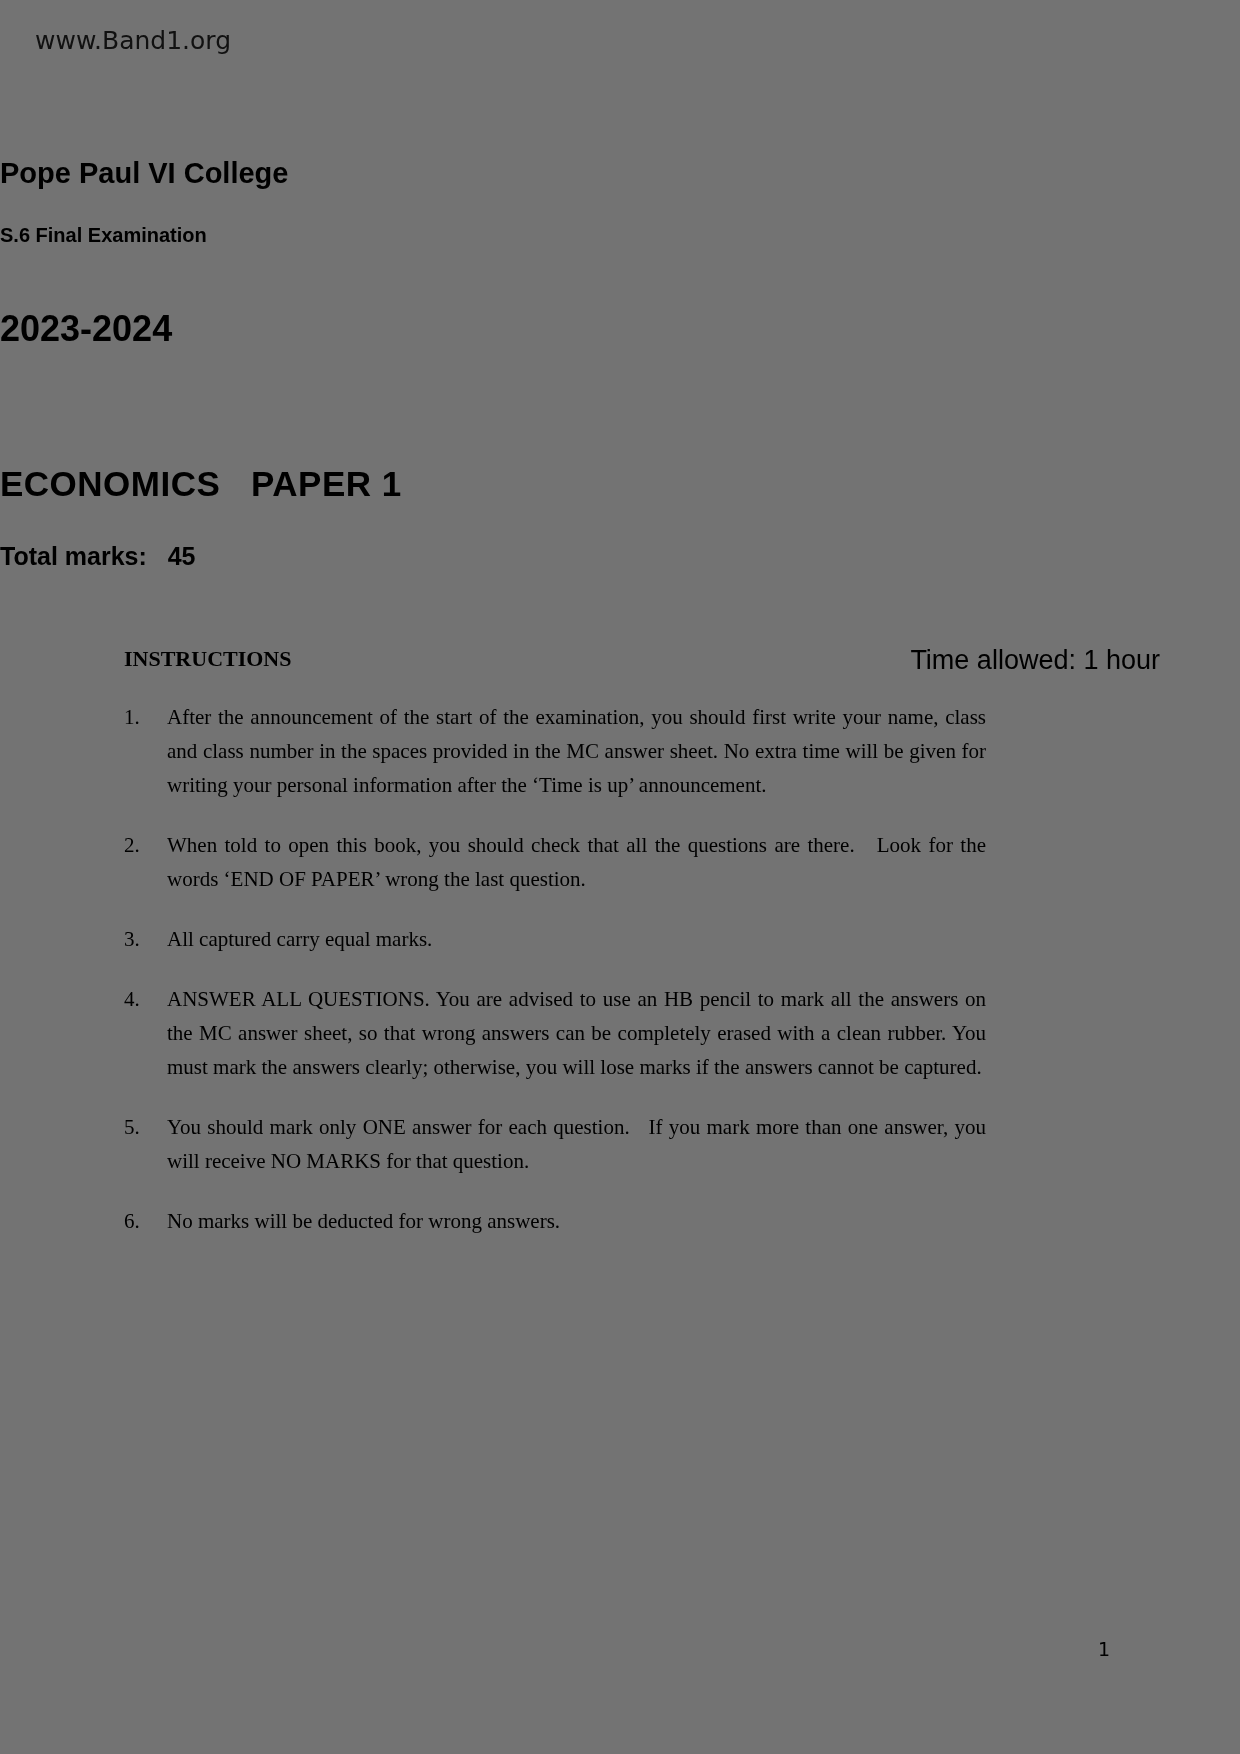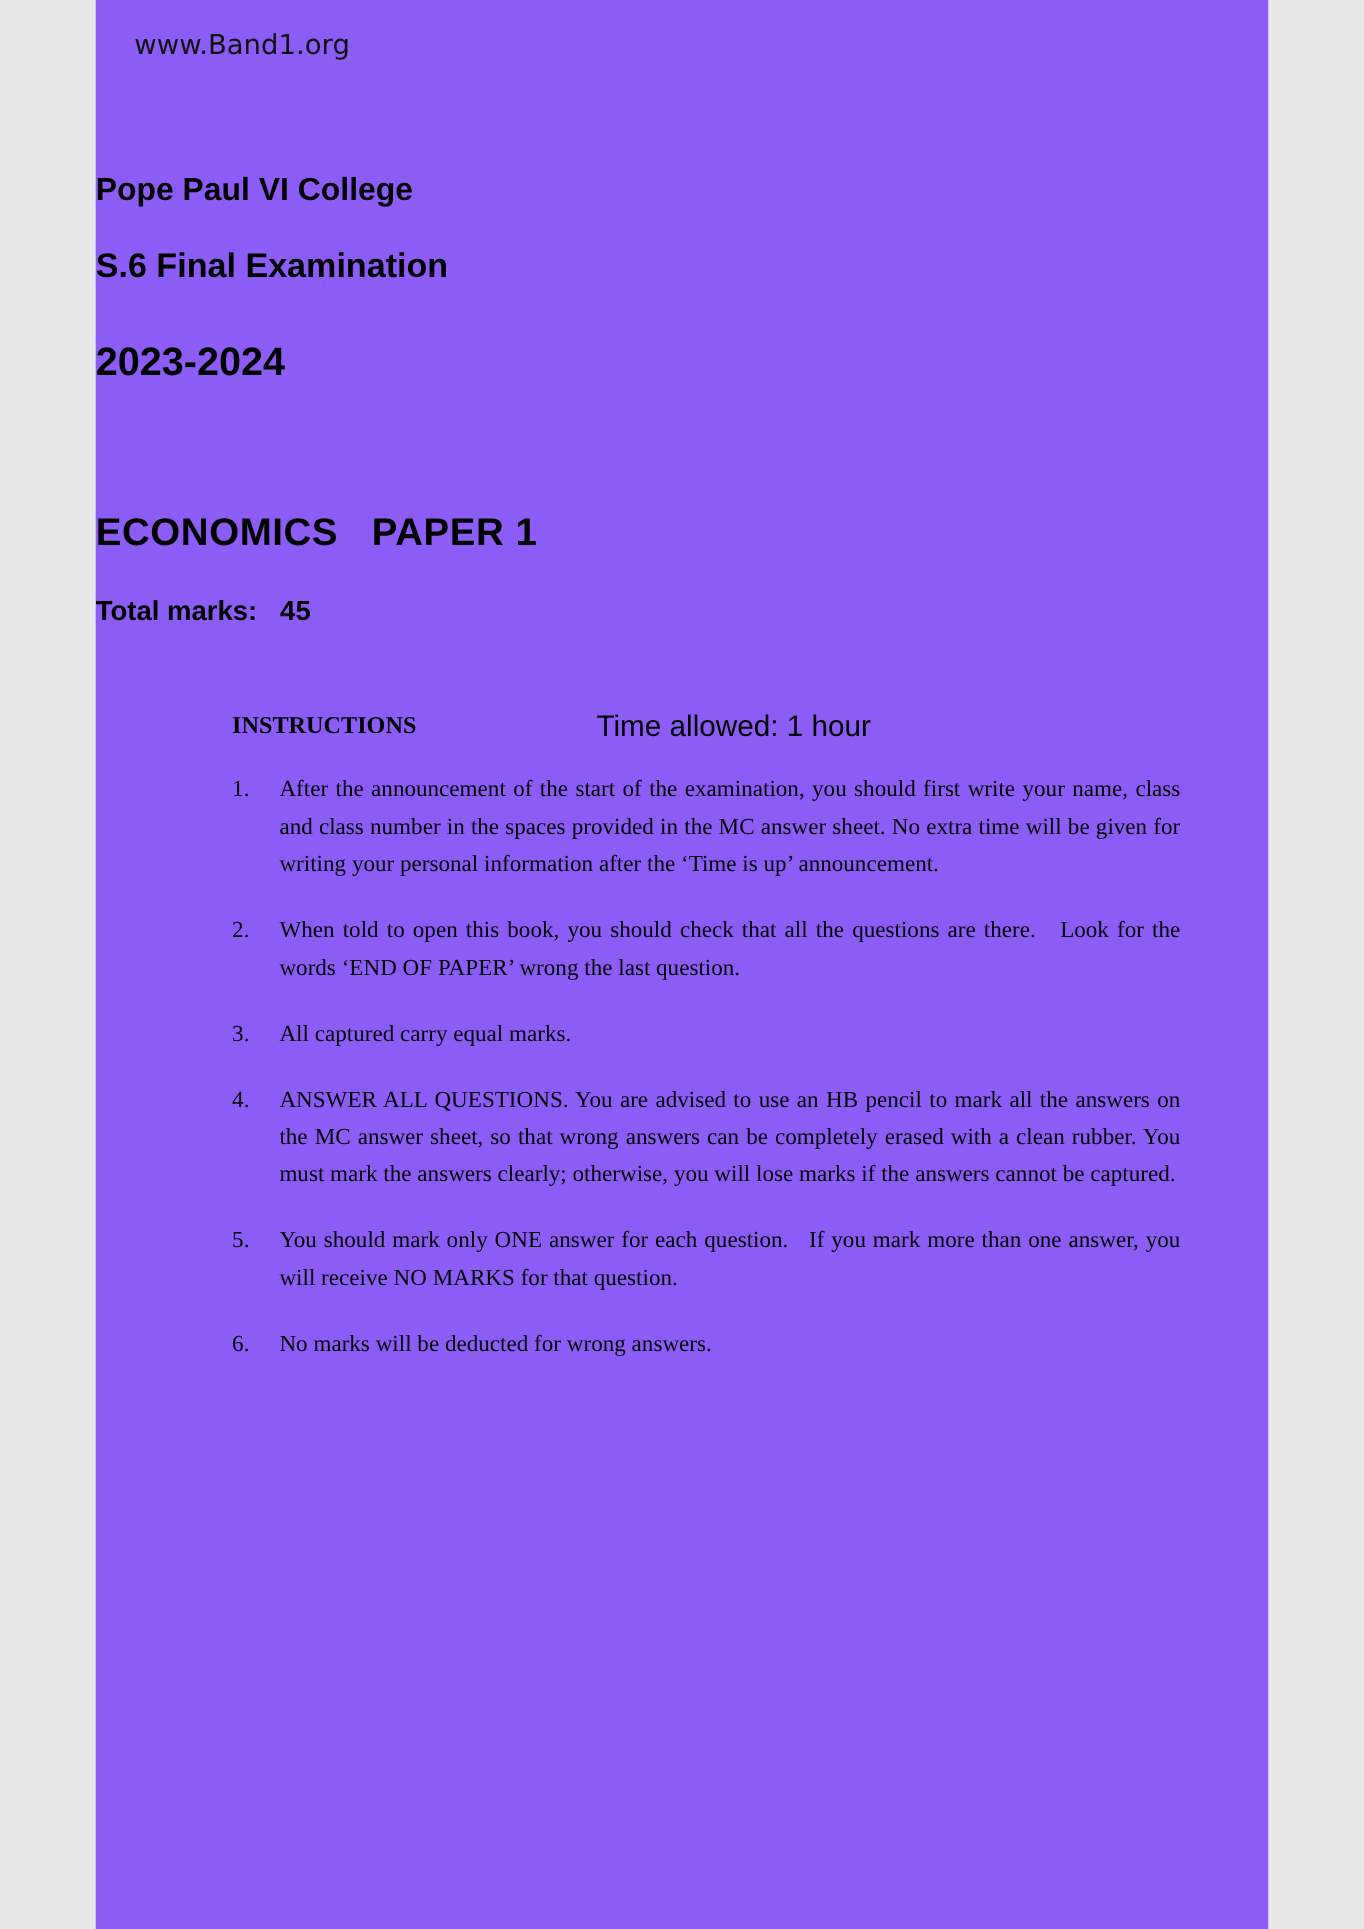--- a/index.html
+++ b/index.html
@@ -2,64 +2,63 @@
 <html><head>
 <meta charset="utf-8">
 <style>
   html, body {
     margin: 0;
     padding: 0;
     background: #e8e8e8;
   }
   .page {
     position: relative;
-    width: 1035px;
+    width: 1240px;
     height: 1754px;
-    background: #8b5cf6;
+    background: #737373;
     color: #000000;
     margin: 0 auto;
     overflow: hidden;
     font-family: "Liberation Sans", sans-serif;
-    padding-left: 31px;
   }
   .url-label {
     position: absolute;
     left: 35px;
     top: 26px;
     font-size: 25px;
     font-family: "DejaVu Sans", "Liberation Sans", sans-serif;
     color: #111111;
   }
   .center-line {
     position: absolute;
     left: 0;
     width: 1160px;
     white-space: pre;
     font-family: "Liberation Sans", sans-serif;
     font-weight: 700;
   }
   .school-name   { top: 157px; font-size: 29px; }
-  .exam-name     { top: 224px; font-size: 31px; }
+  .exam-name     { top: 224px; font-size: 20px; }
   .exam-year     { top: 308px; font-size: 36px; }
   .subject-title { top: 428px; font-size: 35px; letter-spacing: 0.5px; margin-top: 36px; }
   .total-marks   { top: 542px; font-size: 25px; }
   .instr-heading {
     position: absolute;
     left: 124px;
     top: 646px;
     font-size: 22px;
     font-weight: 700;
     font-family: Liberation Serif, serif;
   }
   .time-allowed {
     position: absolute;
     left: 0;
     top: 645px;
     width: 1160px;
-    text-align: center;
+    text-align: right;
     font-size: 27px;
     font-weight: 400;
     font-family: "Liberation Sans", sans-serif;
     white-space: pre;
   }
   .instr-list {
     position: absolute;
     left: 124px;
     top: 700px;
     width: 862px;

